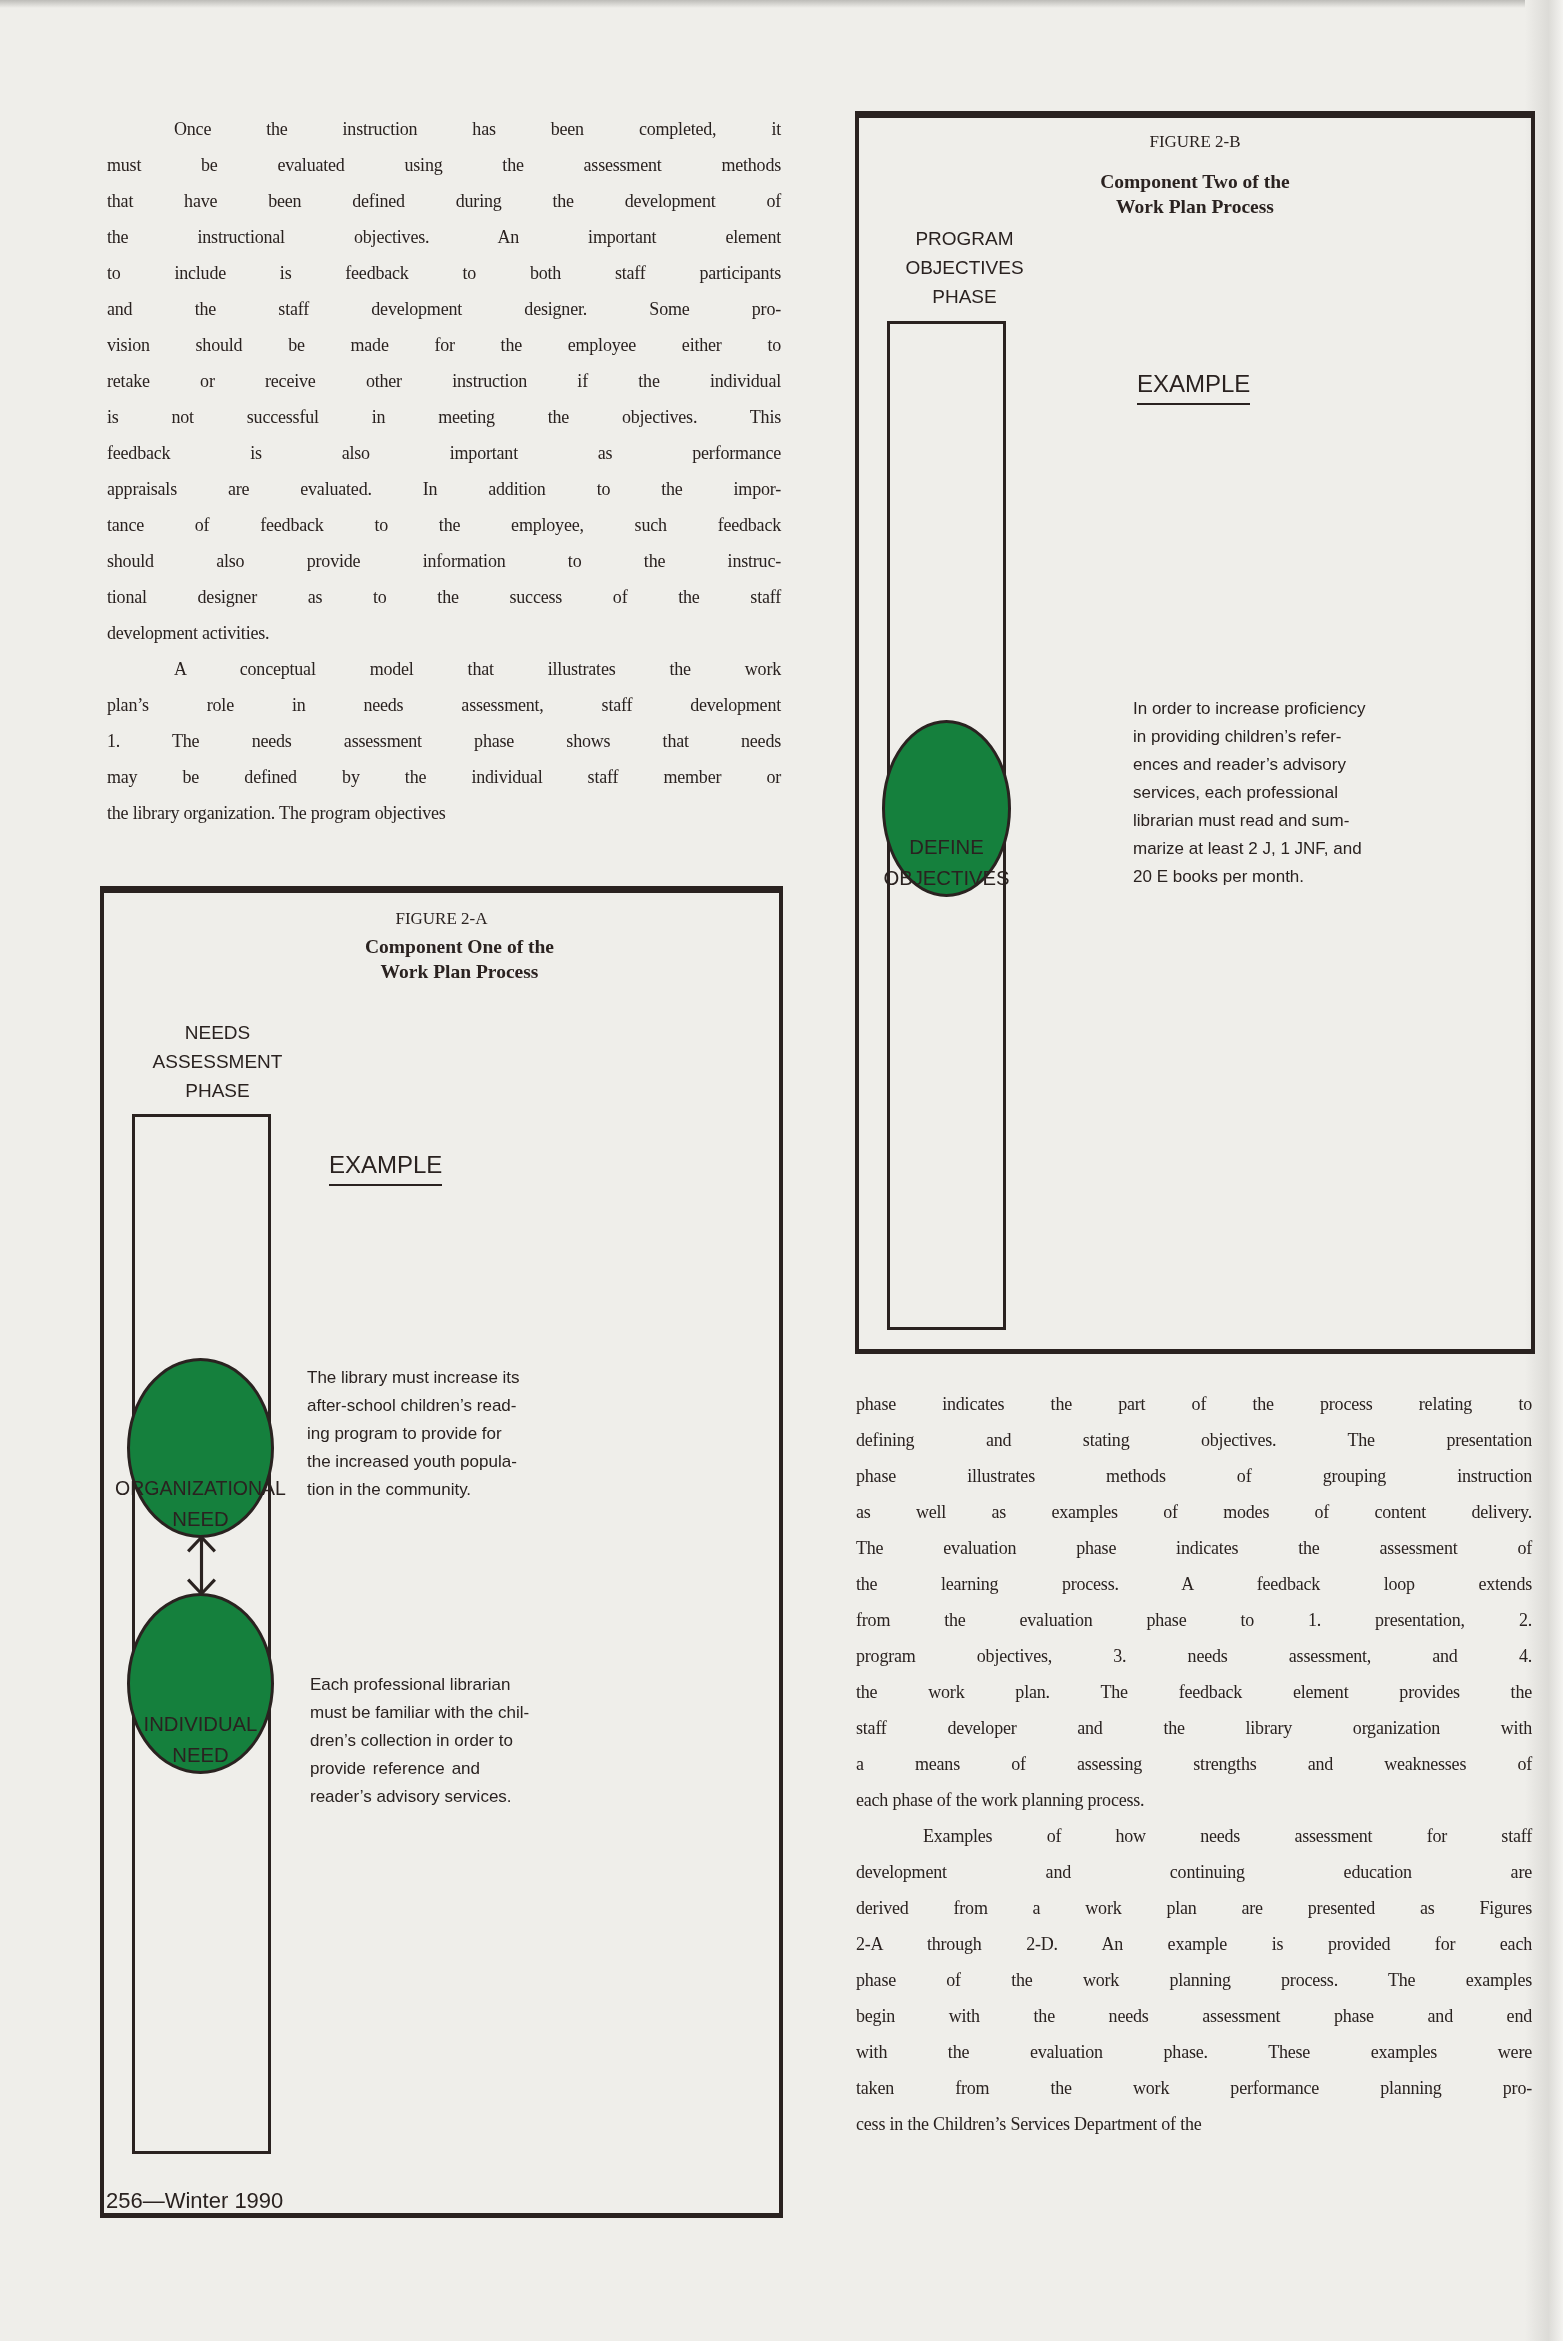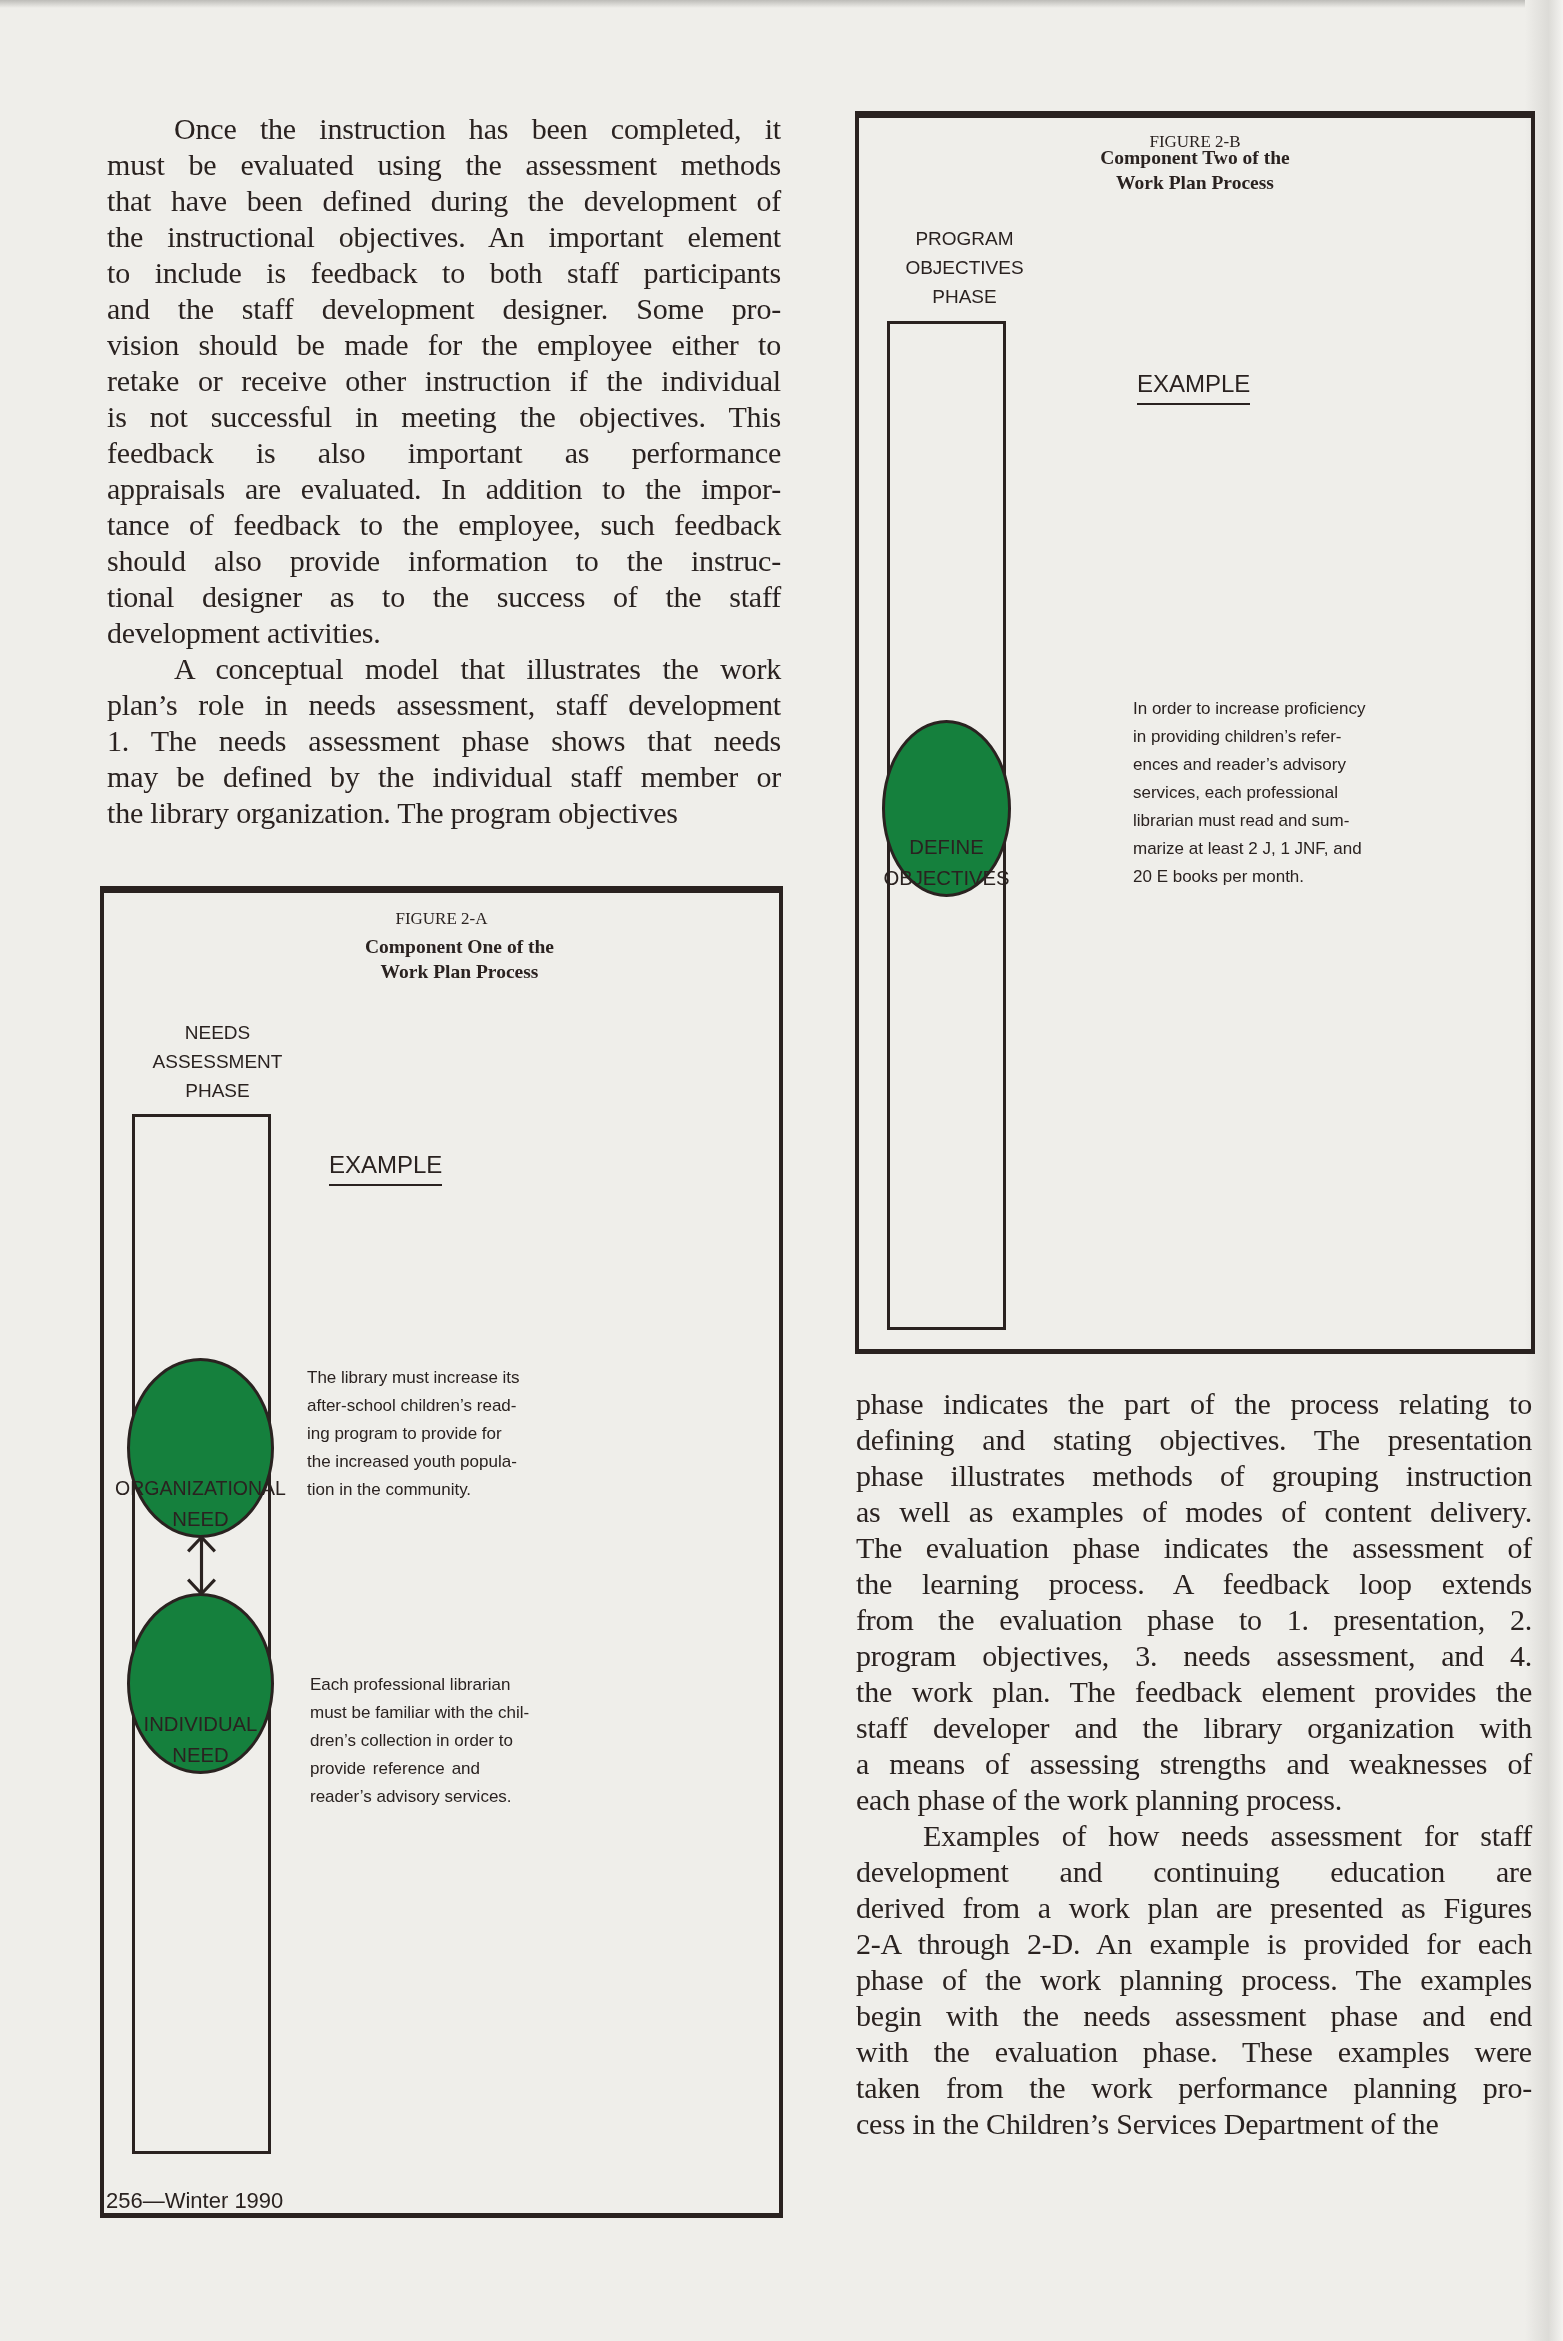--- a/index.html
+++ b/index.html
@@ -5,21 +5,21 @@
   html, body { margin:0; padding:0; }
   body {
     width:1564px; height:2342px; position:relative; overflow:hidden;
     background:#efeeea;
     font-family: "Liberation Serif", "DejaVu Serif", serif;
     color:#2a2220;
   }
   .page-edge-top { position:absolute; left:0; top:0; width:1564px; height:7.8px; background:linear-gradient(#bdbcb8,#efeeea); }
   .page-edge-right { position:absolute; right:0; top:0; width:39px; height:2342px; background:linear-gradient(90deg,#efeeea,#dcdbd7 60%,#f6f5f2); }
   .col-text {
-    position:absolute; font-size:30px; line-height:36px; text-align:justify;
+    position:absolute; font-size:18px; line-height:36px; text-align:justify;
     letter-spacing:-0.2px;
   }
   .col-text p { margin:0; text-indent:0; }
   .col-text .line { display:block; text-align:justify; text-align-last:justify; white-space:nowrap; }
   .col-text .line.last { text-align-last:left; }
   .fig {
     position:absolute; border:4.7px solid #2a2220; border-top-width:7px; border-bottom-width:5.5px;
     box-sizing:border-box;
   }
   .fig-num { position:absolute; left:0; right:0; text-align:center; font-size:17px; font-family:"Liberation Serif", serif; }
@@ -120,21 +120,21 @@
       <span class="line">Each professional librarian</span>
       <span class="line">must be familiar with the chil-</span>
       <span class="line">dren’s collection in order to</span>
       <span class="line">provide reference and</span>
       <span class="line last">reader’s advisory services.</span>
     </div>
 </div>
 
 <div class="fig" style="left:855px; top:111px; width:680px; height:1243px;">
   <div class="fig-num" style="top:14px;">FIGURE 2-B</div>
-  <div class="fig-title" style="top:27px;">
+  <div class="fig-title" style="top:51px;">
     <div>Component Two of the</div>
     <div>Work Plan Process</div>
   </div>
   <div class="phase-label" style="left:23.5px; width:164px; top:106px;">
     <div>PROGRAM</div>
     <div>OBJECTIVES</div>
     <div>PHASE</div>
   </div>
   <div class="inner-box" style="left:28px; top:203px; width:119px; height:1009px;"></div>
   <div class="example-label" style="left:278px; top:252px;">EXAMPLE</div>

